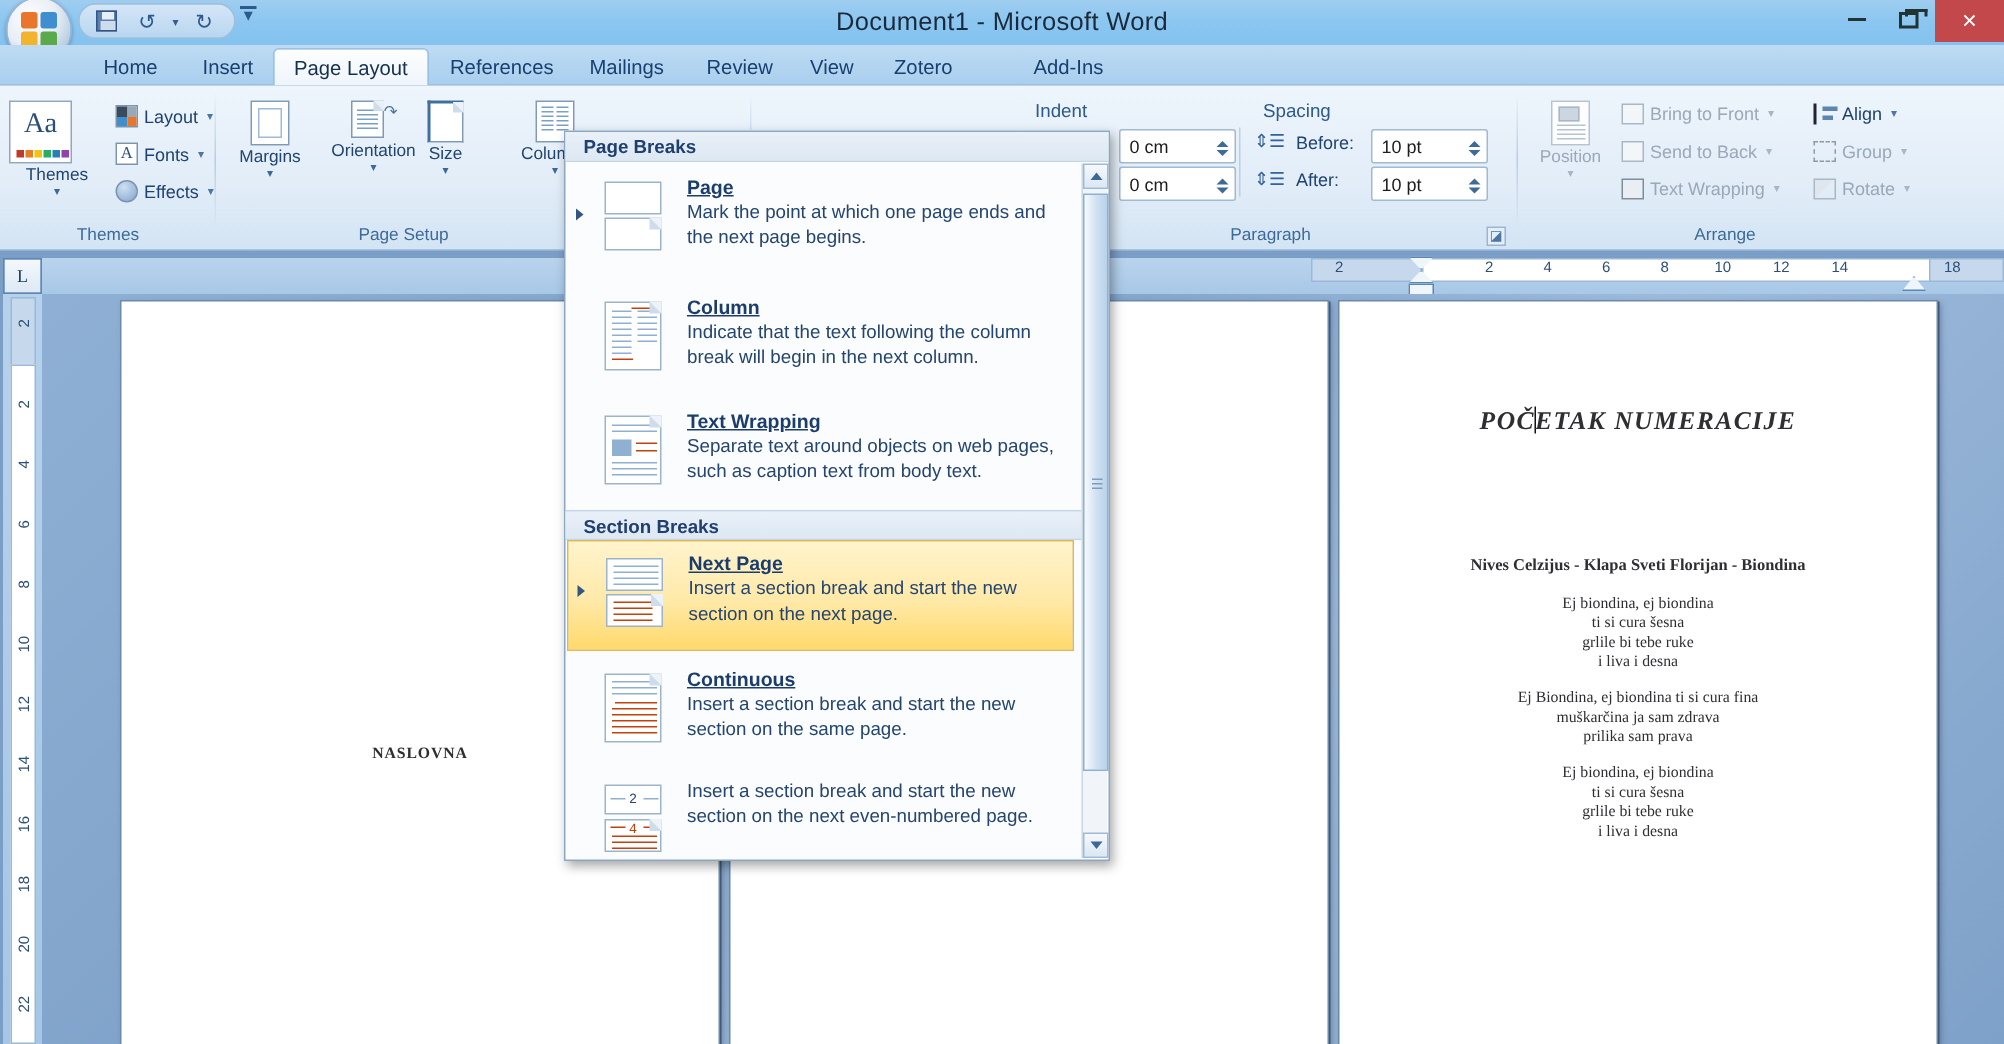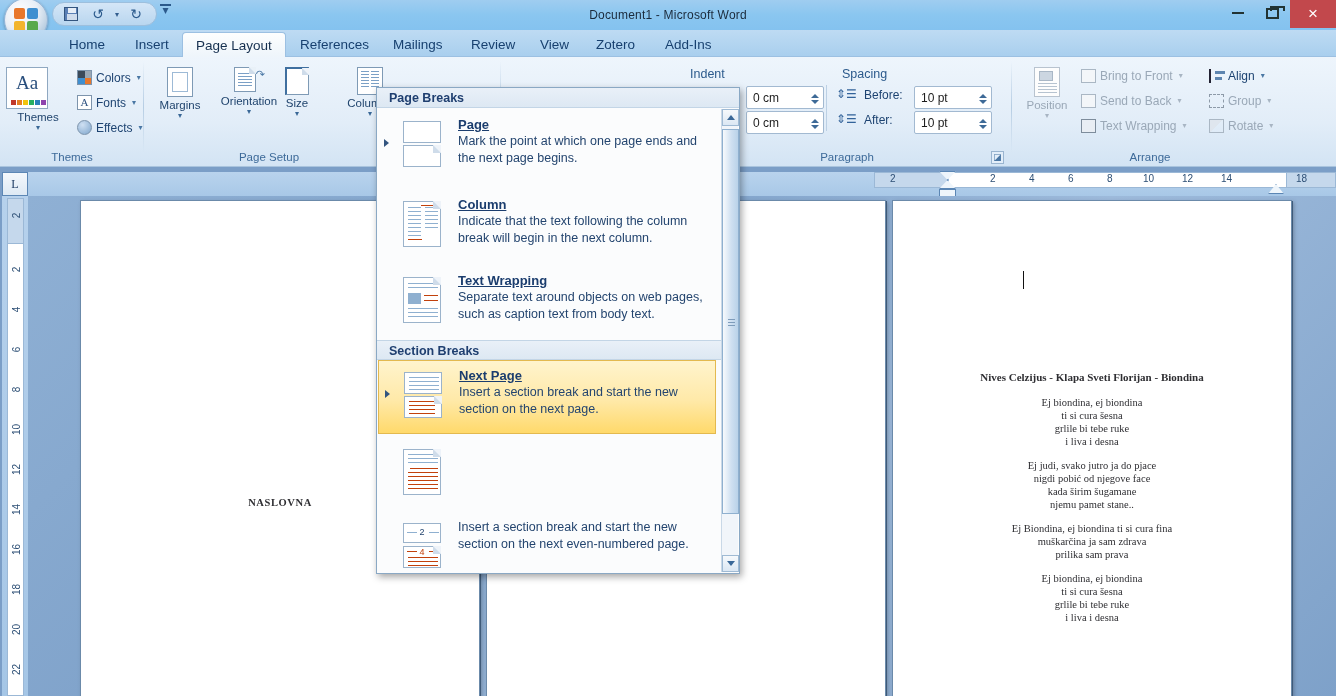--- a/index.html
+++ b/index.html
@@ -12,21 +12,21 @@
   #app { position: relative; width: 1336px; height: 696px; }
 
   
   .titlebar {
     position: absolute; left: 0; top: 0; width: 1336px; height: 30px;
     background: linear-gradient(to bottom, #9fcdf0 0%, #8ac6f0 50%, #84c2ef 100%);
   }
   .title-text {
     position: absolute; left: 0; top: 0; width: 1336px; height: 30px;
     line-height: 30px; text-align: center;
-    font-size: 12px; color: #1b2a3b; letter-spacing: .2px;
+    font-size: 17px; color: #1b2a3b; letter-spacing: .2px;
   }
   .office-orb {
     position: absolute; left: 4px; top: -2px; width: 44px; height: 44px;
     border-radius: 50%;
     background: radial-gradient(circle at 35% 30%, #fefefe 0%, #e8eef6 45%, #b8cde0 75%, #8fb0cf 100%);
     border: 1px solid #94b4d6;
     box-shadow: 0 1px 3px rgba(0,0,0,.3);
   }
   .orb-inner { position:absolute; left:9px; top:9px; width:26px; height:26px; }
   .orb-q { position: absolute; width: 11px; height: 11px; border-radius: 2px; }
@@ -286,21 +286,21 @@
 
   <div class="tabstrip">
     <div class="tab" style="left:56px">Home</div>
     <div class="tab" style="left:122px">Insert</div>
     <div class="tab active" style="left:182px">Page Layout</div>
     <div class="tab" style="left:287px">References</div>
     <div class="tab" style="left:380px">Mailings</div>
     <div class="tab" style="left:458px">Review</div>
     <div class="tab" style="left:527px">View</div>
     <div class="tab" style="left:583px">Zotero</div>
-    <div class="tab" style="left:652px">Add-Ins</div>
+    <div class="tab" style="left:676px">Add-Ins</div>
   </div>
 
   <div class="ribbon">
 
     <div class="rgroup" style="left:2px; width:140px">
       <div class="bigbtn" style="left:4px; top:4px;">
         <div class="bico">
           <div class="themesico">
             <div class="aa">Aa</div>
             <div class="sw">
@@ -317,21 +317,21 @@
         <div class="carr">▾</div>
       </div>
 
       <div class="smallbtn" style="left:72px; top:8px">
         <span class="mini-sw">
           <b style="background:#3b4a5a"></b>
             <b style="background:#9aa7b4"></b>
             <b style="background:#3f8fd0"></b>
             <b style="background:#e8772b"></b>
         </span>
-        <span>Colors</span>
+        <span>Layout</span>
         <span class="sdd">▾</span>
       </div>
 
       <div class="smallbtn" style="left:72px; top:33px">
         <span class="mini-A">A</span>
         <span>Fonts</span>
         <span class="sdd">▾</span>
       </div>
 
       <div class="smallbtn" style="left:72px; top:58px">
@@ -650,20 +650,24 @@
               <i style="top:12px;width:30px"></i>
             <i style="top:18px;width:28px;left:6px;background:#c2410c"></i>
             <i style="top:22px;width:30px;background:#c2410c"></i>
               <i style="top:26px;width:30px;background:#c2410c"></i>
             <i style="top:30px;width:30px;background:#c2410c"></i>
               <i style="top:34px;width:30px;background:#c2410c"></i>
             <i style="top:38px;width:30px;background:#c2410c"></i>
           </div>
         </div>
       </div>
+      <div class="mtxt">
+        <div class="mtitle"><u>Continuous</u></div>
+        <div class="mdesc">Insert a section break and start the new section on the same page.</div>
+      </div>
     </div>
 
     <div class="mitem" style="top:424px; height:72px">
       <div class="micon">
         <div class="ico-pagebrk">
           <div class="pg" style="left:8px;top:2px;width:38px;height:20px;text-align:center;">
             <i style="top:8px;left:3px;width:10px"></i>
               <i style="top:8px;left:25px;width:10px"></i>
             <span style="position:absolute;left:0;right:0;top:3px;font-size:9px;color:#24456f;">2</span>
           </div>
@@ -742,30 +746,27 @@
   <div class="docarea">
 
     <div class="page page1">
       <div class="naslovna doc-serif">NASLOVNA</div>
     </div>
 
     <div class="page page2"></div>
 
     <div class="page page3">
       <div class="caret"></div>
+      <div class="doc-title doc-serif">POČETAK NUMERACIJE</div>
       <div class="song doc-serif">
         <div class="hdr">Nives Celzijus - Klapa Sveti Florijan - Biondina</div>
         <p style="white-space:pre-line">Ej biondina, ej biondina
 ti si cura šesna
 grlile bi tebe ruke
 i liva i desna</p>
-        <p style="white-space:pre-line">Ej judi, svako jutro ja do pjace
-nigdi pobić od njegove face
-kada širim šugamane
-njemu pamet stane..</p>
         <p style="white-space:pre-line">Ej Biondina, ej biondina ti si cura fina
 muškarčina ja sam zdrava
 prilika sam prava</p>
         <p style="white-space:pre-line">Ej biondina, ej biondina
 ti si cura šesna
 grlile bi tebe ruke
 i liva i desna</p>
 
       </div>
     </div>

